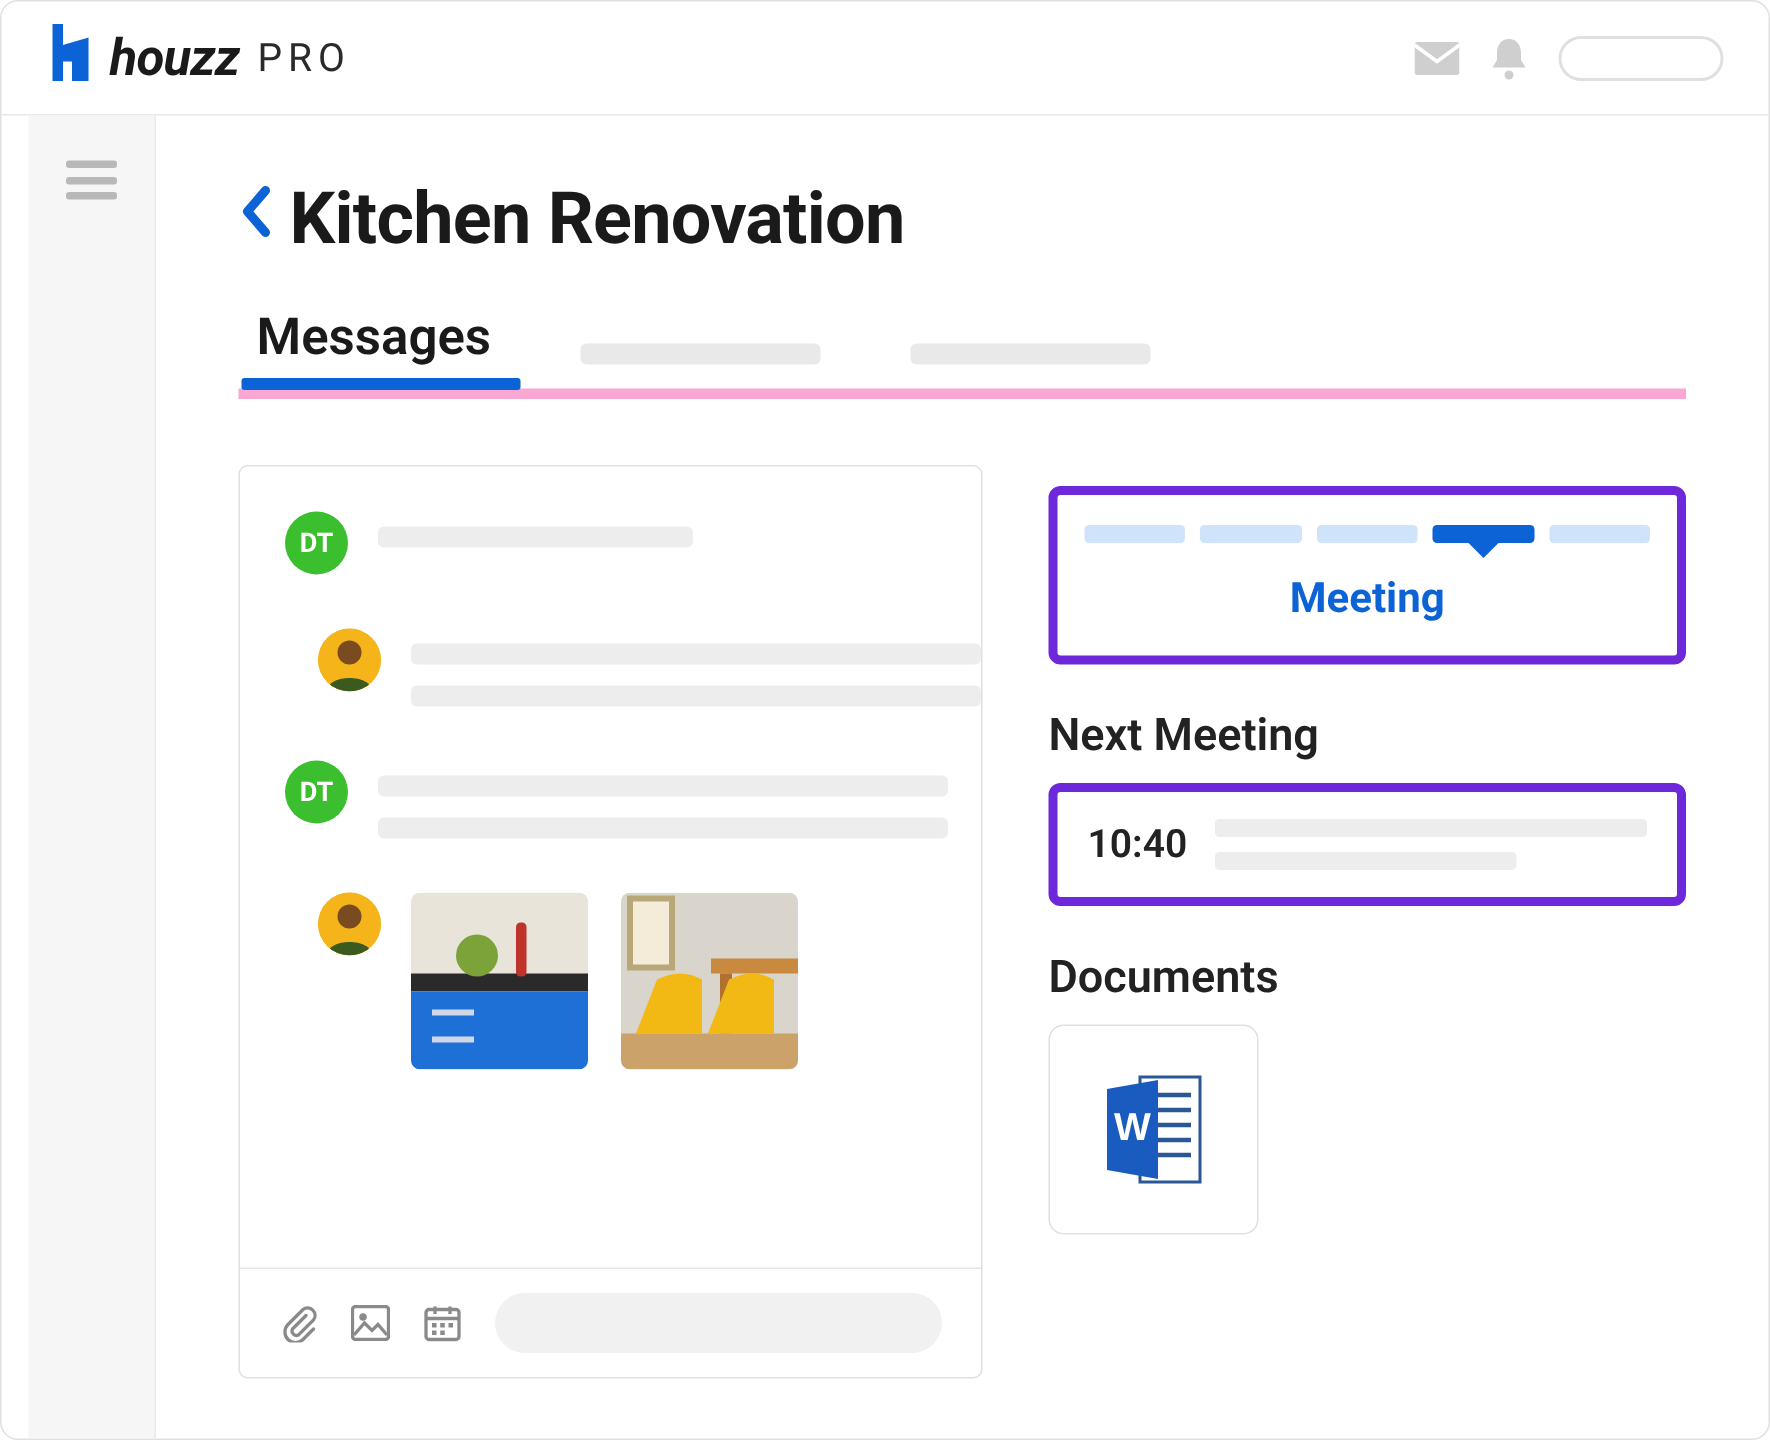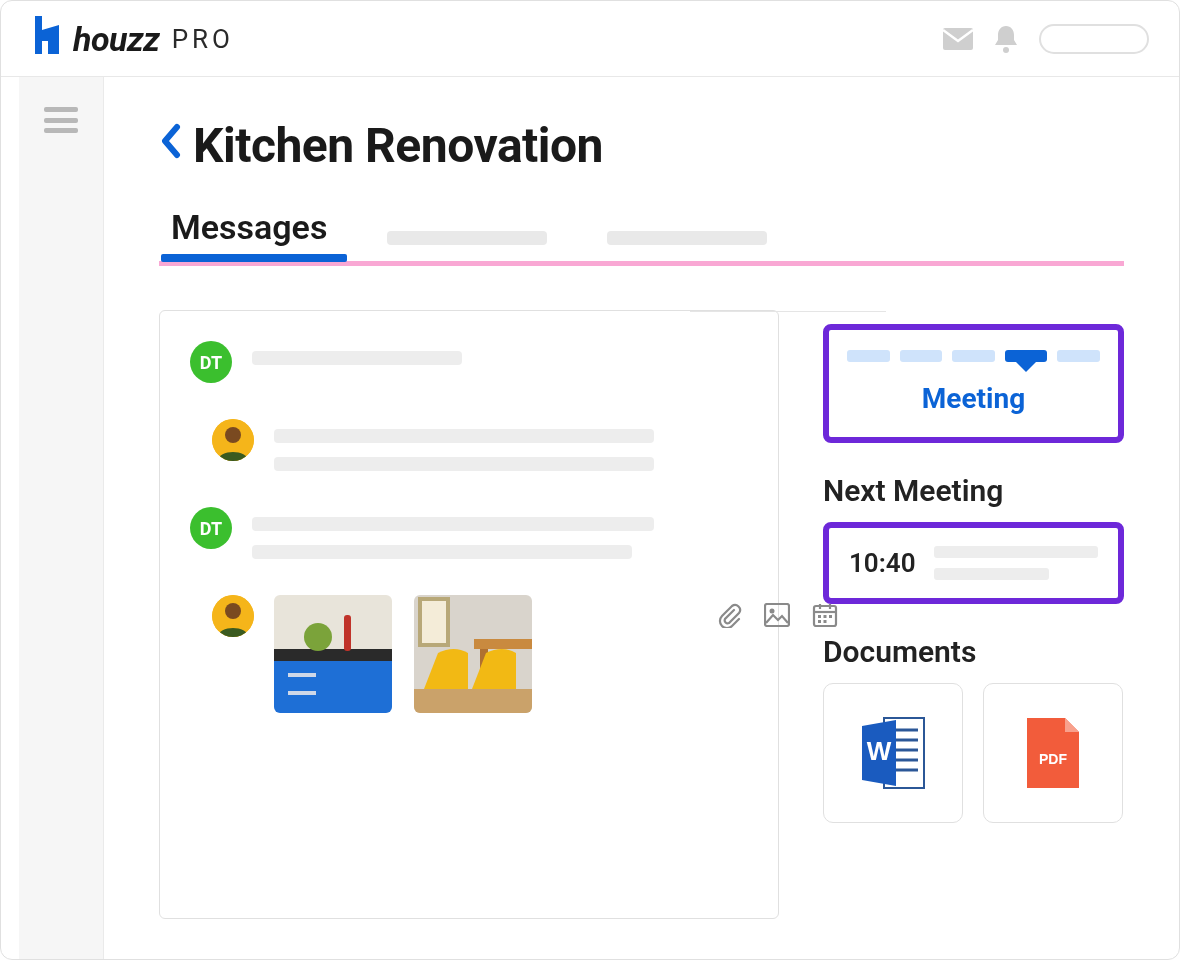--- a/index.html
+++ b/index.html
@@ -21,29 +21,29 @@
   .sidebar { width: 85px; background: #f6f6f6; border-right: 1px solid #eaeaea; padding-top: 30px; display: flex; flex-direction: column; align-items: center; }
   .hamburger { width: 34px; height: 26px; display: flex; flex-direction: column; justify-content: space-between; }
   .hamburger div { height: 5px; background: #b8b8b8; border-radius: 2px; }
 
   .main { flex: 1; display: flex; flex-direction: column; min-width: 0; }
   .page-header { padding: 40px 55px 0 55px; }
   .title-row { display: flex; align-items: center; gap: 12px; }
   .back-chevron { color: #0b63d6; font-size: 36px; font-weight: 700; }
   .page-title { font-size: 48px; font-weight: 700; color: #1a1a1a; letter-spacing: -0.5px; }
 
-  .tabs { display: flex; align-items: flex-end; gap: 60px; margin-top: 32px; border-bottom: 5px solid #f9a8d4; height: 60px; padding-left: 12px; }
+  .tabs { display: flex; align-items: flex-end; gap: 60px; margin-top: 32px; border-bottom: 7px solid #f9a8d4; height: 60px; padding-left: 12px; }
   .tab { font-size: 34px; font-weight: 600; color: #1a1a1a; padding-bottom: 14px; position: relative; }
   .tab.active::after { content:""; position:absolute; left:-10px; right:-20px; bottom:-1px; height:8px; background:#0b63d6; border-radius:2px; }
   .tab-placeholder { width: 160px; height: 14px; background: #e9e9e9; border-radius: 4px; margin-bottom: 16px; }
 
   .content { display: flex; gap: 44px; padding: 44px 55px 40px 55px; flex: 1; min-height: 0; }
 
   
-  .messages-panel { width: 620px; border: 1px solid #e0e0e0; border-radius: 6px; display: flex; flex-direction: row; }
+  .messages-panel { width: 496px; border: 1px solid #e0e0e0; border-radius: 6px; display: flex; flex-direction: column; }
   .msg-list { flex: 1; padding: 30px 36px 20px 30px; display: flex; flex-direction: column; gap: 36px; }
   .msg-row { display: flex; align-items: flex-start; gap: 20px; }
   .msg-row.indent { padding-left: 22px; }
   .avatar { width: 42px; height: 42px; border-radius: 50%; display: flex; align-items: center; justify-content: center; font-weight: 700; color: #fff; font-size: 18px; flex-shrink: 0; }
   .avatar.green { background: #3bbf2e; }
   .avatar.photo { background: #f5b51a; overflow: hidden; position: relative; }
   .avatar.photo svg { width: 100%; height: 100%; }
   .msg-lines { flex: 1; display: flex; flex-direction: column; gap: 14px; padding-top: 10px; }
   .line { height: 14px; background: #ededed; border-radius: 4px; }
   .w-short { width: 210px; }
@@ -271,27 +271,20 @@
                   <rect x="26" y="4" width="40" height="70" fill="#fff" stroke="#2b5797" stroke-width="2"></rect>
                   <line x1="32" y1="16" x2="60" y2="16" stroke="#2b5797" stroke-width="3"></line>
                   <line x1="32" y1="26" x2="60" y2="26" stroke="#2b5797" stroke-width="3"></line>
                   <line x1="32" y1="36" x2="60" y2="36" stroke="#2b5797" stroke-width="3"></line>
                   <line x1="32" y1="46" x2="60" y2="46" stroke="#2b5797" stroke-width="3"></line>
                   <line x1="32" y1="56" x2="60" y2="56" stroke="#2b5797" stroke-width="3"></line>
                   <path d="M4 12 L38 6 V72 L4 66 Z" fill="#1a5bbf"></path>
                   <text x="21" y="46" text-anchor="middle" fill="#fff" font-size="26" font-weight="700" font-family="Arial">W</text>
                 </svg>
               </div>
-              <div class="doc-card">
-                <svg width="60" height="74" viewBox="0 0 60 74">
-                  <path d="M4 2 H42 L56 16 V72 H4 Z" fill="#f25c3b"></path>
-                  <path d="M42 2 V16 H56 Z" fill="#f8a08c"></path>
-                  <text x="30" y="48" text-anchor="middle" fill="#fff" font-size="14" font-weight="700" font-family="Arial">PDF</text>
-                </svg>
-              </div>
             </div>
           </div>
 
         </div>
       </div>
     </div>
   </div>
 </div>
 
 </body></html>

